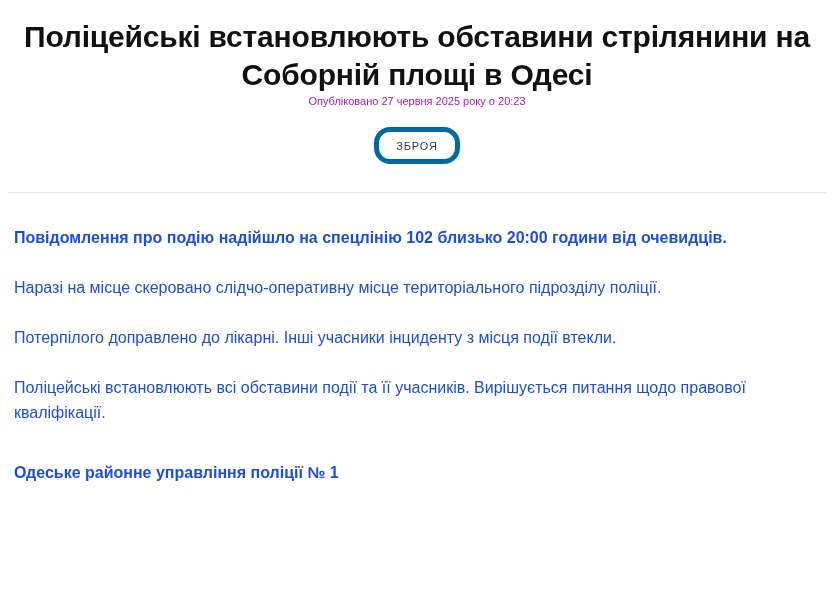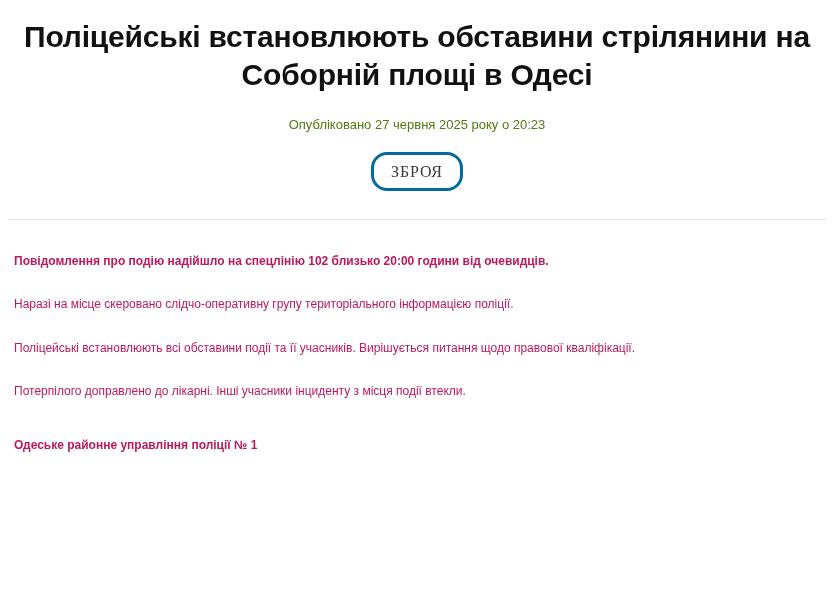--- a/index.html
+++ b/index.html
@@ -22,54 +22,52 @@
   .article-title {
     font-size: 30px;
     line-height: 1.28;
     font-weight: bold;
     text-align: center;
     letter-spacing: -0.2px;
     color: #111111;
     margin: 4px 14px 0 14px;
   }
   .meta-date {
-    margin-top: 22px;
     text-align: center;
-    font-size: 13px;
-    color: #4d7c0f;
+    font-size: 11px;
+    color: #a21caf;
     font-weight: normal;
   }
   .tag-row {
     margin-top: 20px;
     text-align: center;
   }
   .tag-chip {
     display: inline-block;
-    border: 3px solid #0369a1;
+    border: 5px solid #0369a1;
     border-radius: 16px;
     padding: 8px 17px 7px 17px;
-    font-size: 16px;
+    font-size: 11px;
     letter-spacing: 0.9px;
     color: #3a3a3a;
     background: #ffffff;
-    font-family: Liberation Serif, serif;
   }
   .divider {
     margin: 28px 0 0 0;
     height: 1px;
     background: #e6e6e6;
     width: 100%;
   }
   .body-wrap {
     padding: 0 6px;
   }
   .para {
-    font-size: 12px;
+    font-size: 16px;
     line-height: 1.62;
-    color: #be185d;
+    color: #1d4ed8;
     margin: 0;
     padding-top: 24px;
   }
   .para.lead {
     font-weight: bold;
     padding-top: 32px;
   }
   .para.signature {
     font-weight: bold;
     text-align: left;
@@ -87,19 +85,19 @@
   <div class="meta-date">Опубліковано 27 червня 2025 року о 20:23</div>
 
   <div class="tag-row">
     <span class="tag-chip">ЗБРОЯ</span>
   </div>
 
   <div class="divider"></div>
 
   <div class="body-wrap">
     <p class="para lead">Повідомлення про подію надійшло на спецлінію 102 близько 20:00 години від очевидців.</p>
-    <p class="para">Наразі на місце скеровано слідчо-оперативну групу територіального інформацією поліції.</p>
+    <p class="para">Наразі на місце скеровано слідчо-оперативну місце територіального підрозділу поліції.</p>
+    <p class="para">Потерпілого доправлено до лікарні. Інші учасники інциденту з місця події втекли.</p>
     <p class="para">Поліцейські встановлюють всі обставини події та її учасників. Вирішується питання щодо правової кваліфікації.</p>
-    <p class="para">Потерпілого доправлено до лікарні. Інші учасники інциденту з місця події втекли.</p>
     <p class="para signature">Одеське районне управління поліції № 1</p>
   </div>
 
 </div>
 
 </body></html>

